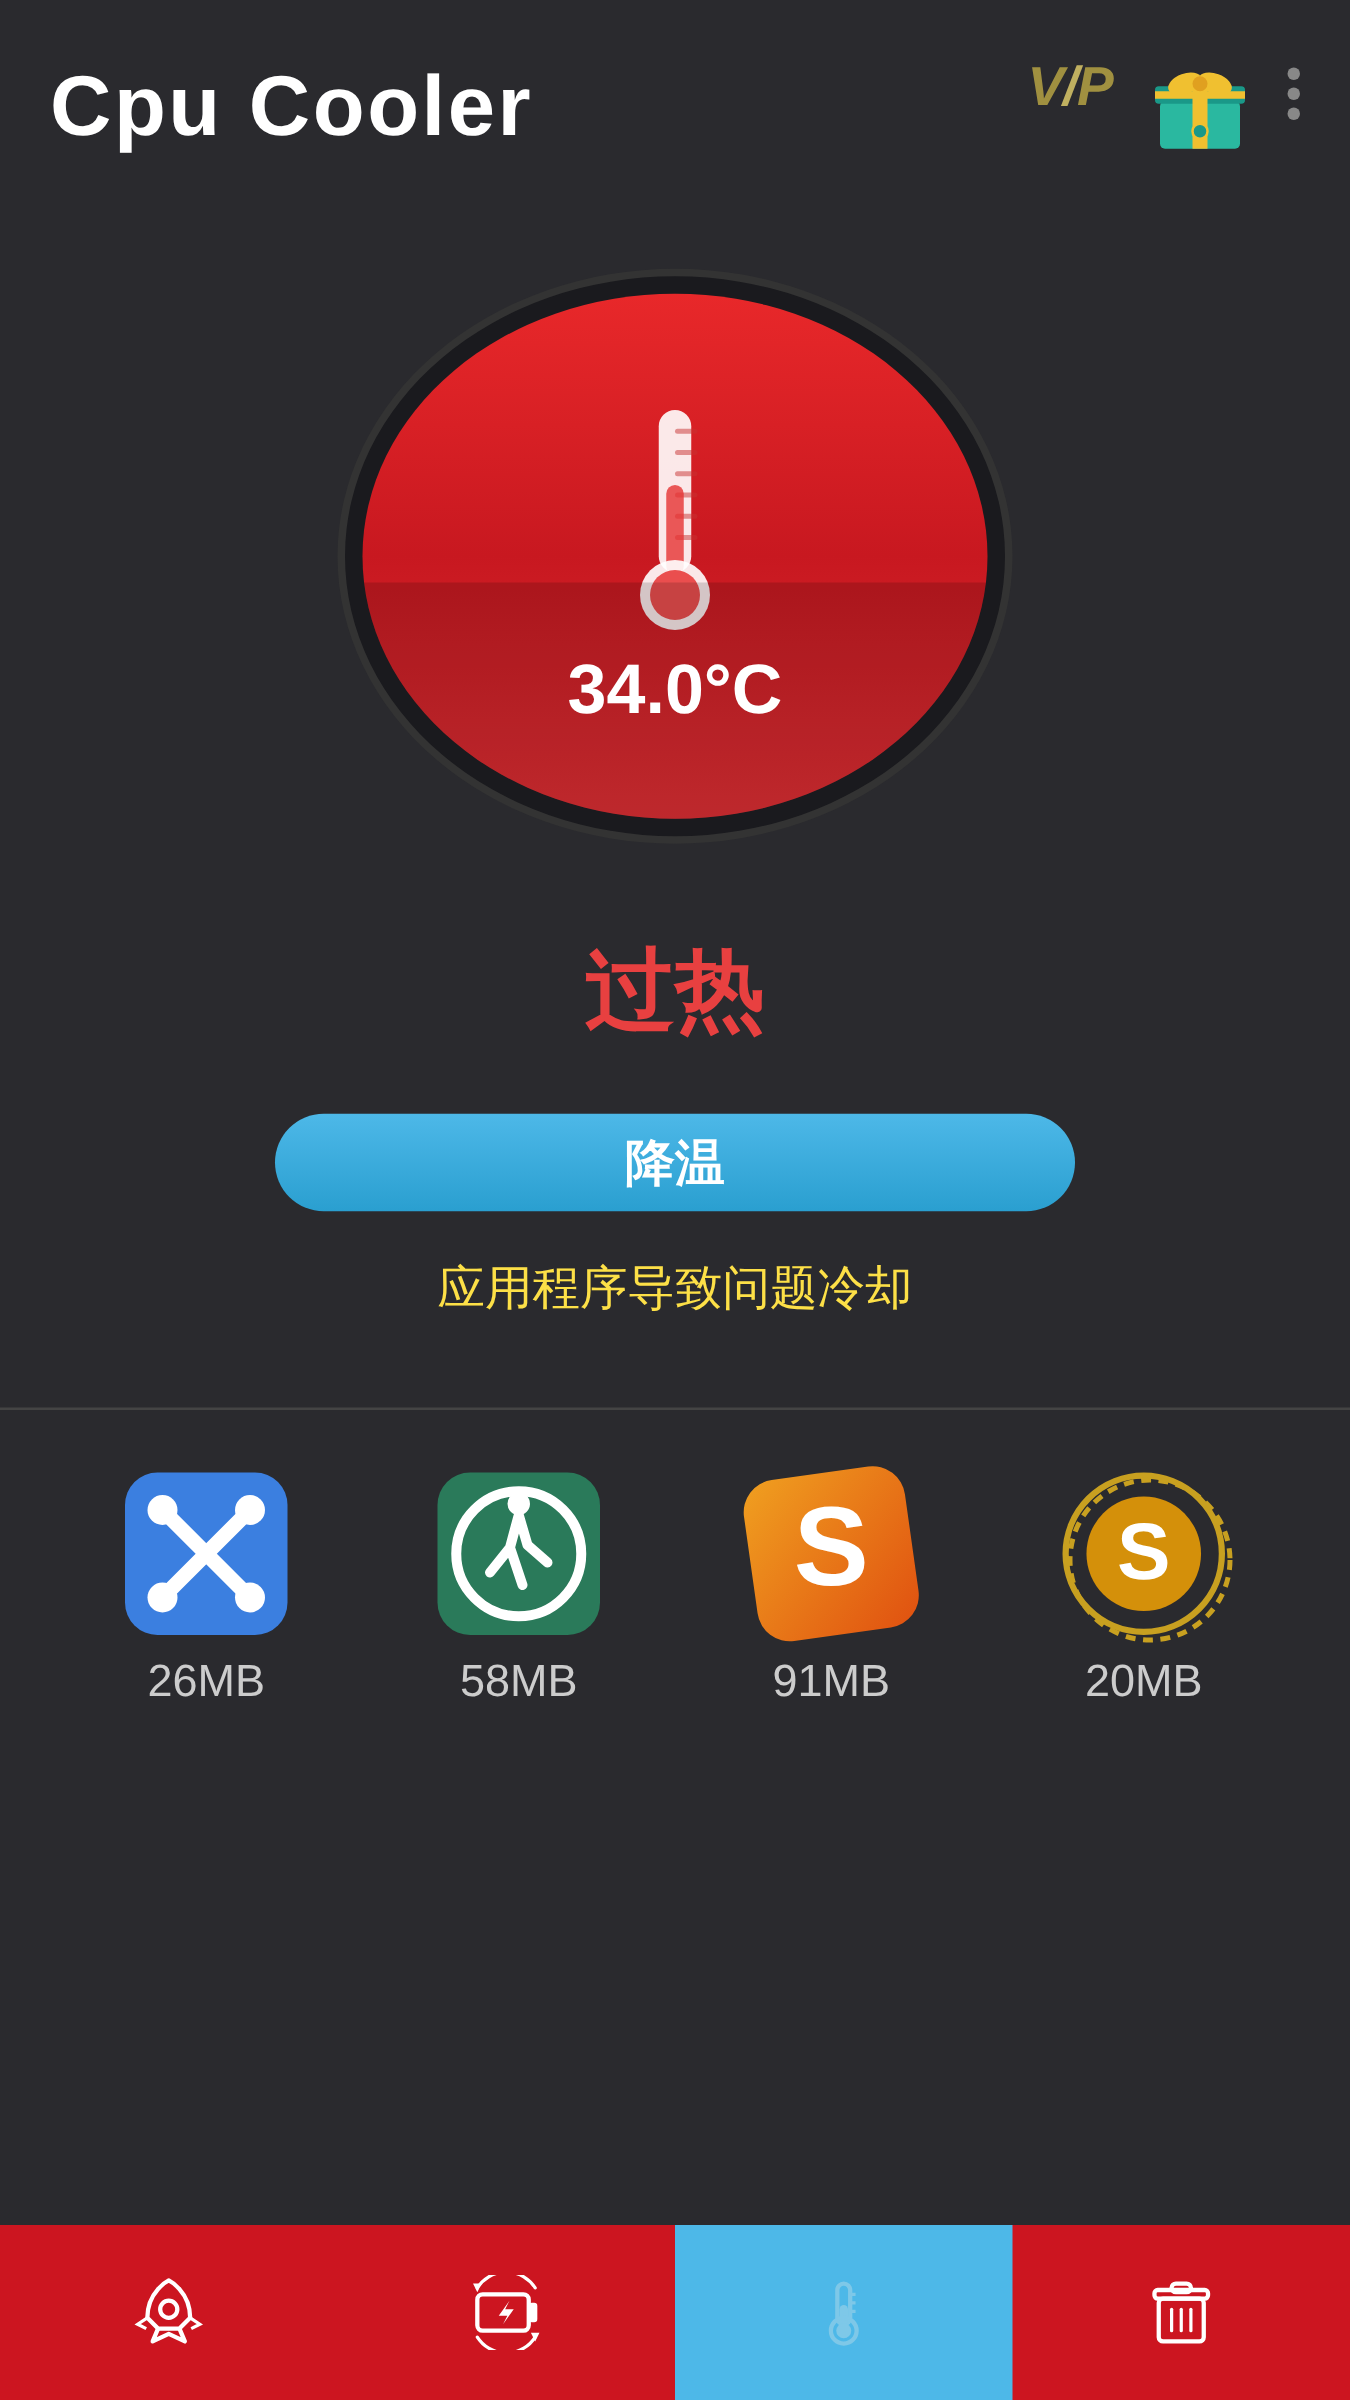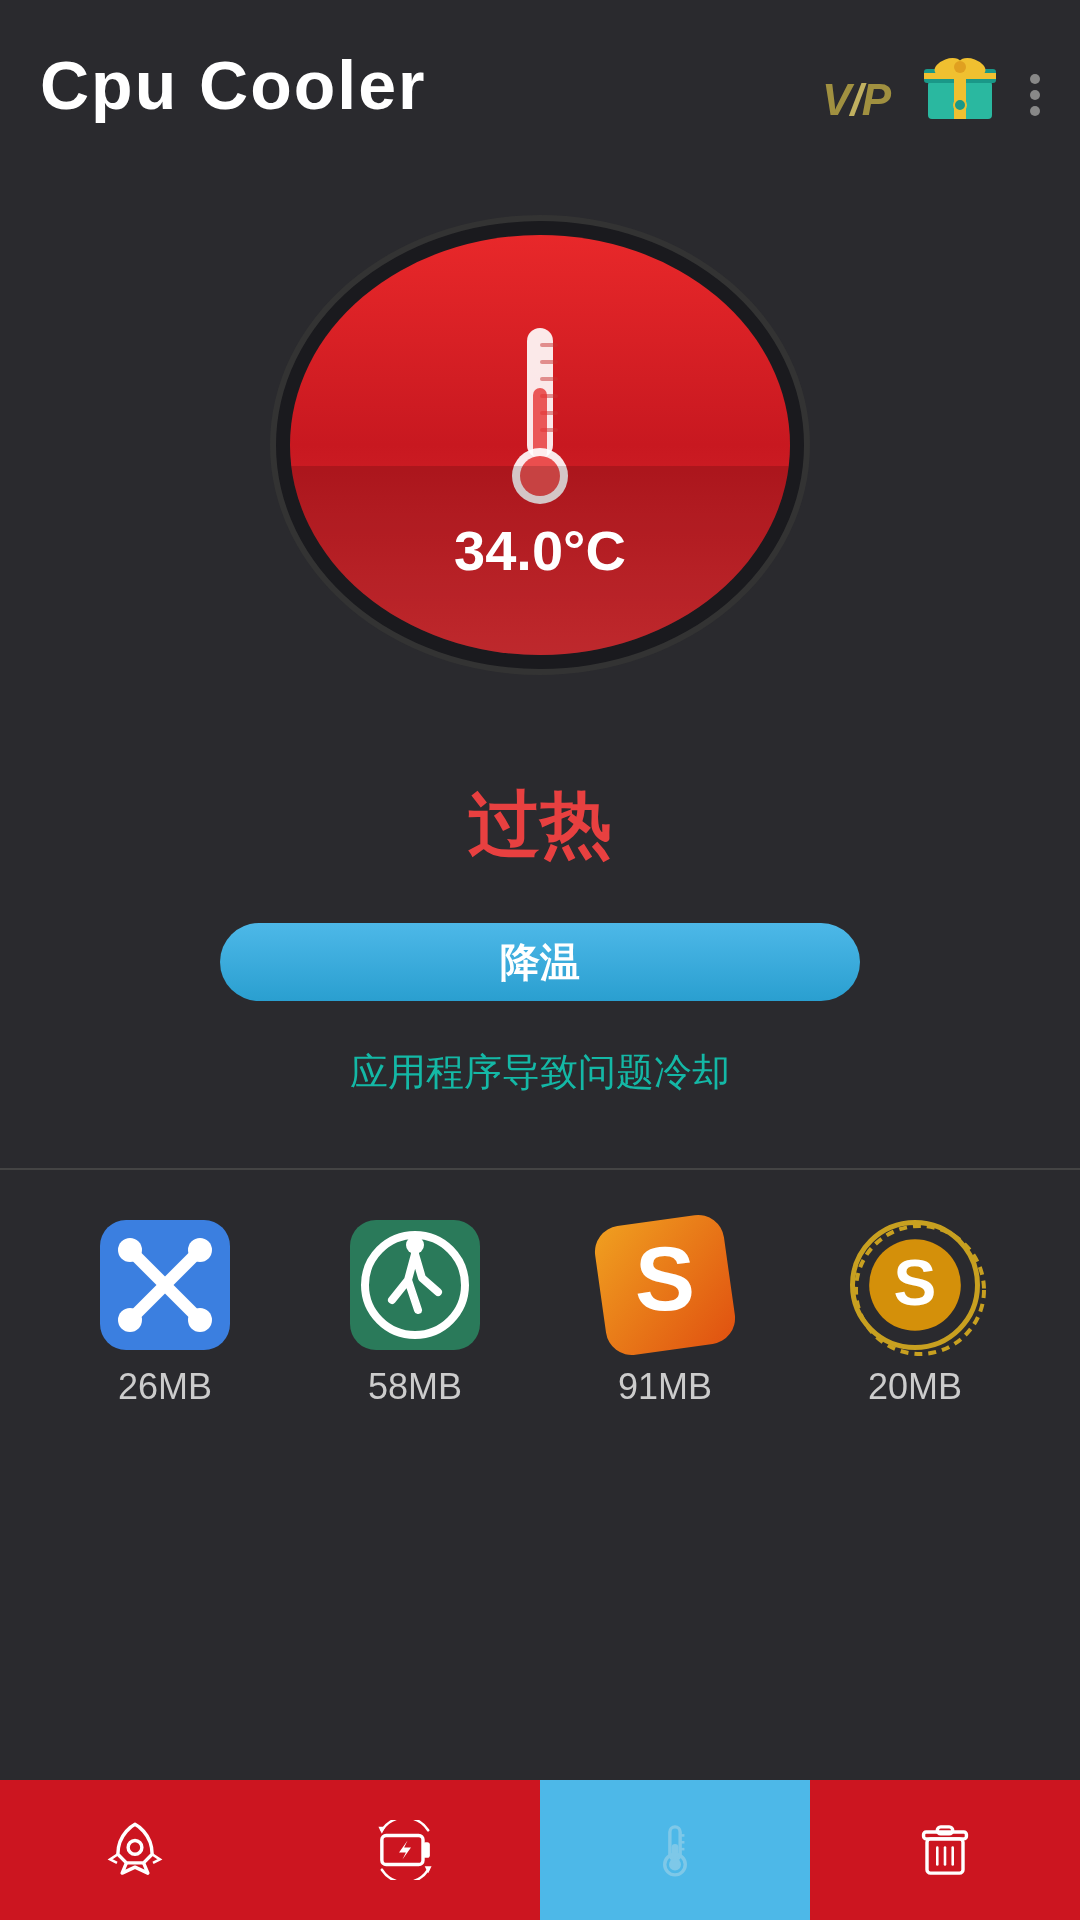--- a/index.html
+++ b/index.html
@@ -25,21 +25,21 @@
 
     .header-title {
       font-size: 68px;
       font-weight: 900;
       color: #ffffff;
       letter-spacing: 2px;
     }
 
     .header-right {
       display: flex;
-      align-items: flex-end;
+      align-items: flex-start;
       gap: 30px;
     }
 
     .gift-icon-container {
       width: 80px;
       height: 80px;
       display: flex;
       align-items: center;
       justify-content: center;
     }
@@ -112,21 +112,21 @@
       color: #ffffff;
       z-index: 2;
       margin-top: -10px;
     }
 
     
     .status-text {
       font-size: 72px;
       font-weight: 700;
       color: #e84040;
-      margin-top: 92px;
+      margin-top: 60px;
       text-align: right;
     }
 
     
     .cool-button {
       width: 640px;
       height: 78px;
       background: linear-gradient(180deg, #4db8e8 0%, #2a9fd0 100%);
       border: none;
       border-radius: 55px;
@@ -136,22 +136,22 @@
       cursor: pointer;
       margin-top: 50px;
       display: flex;
       align-items: center;
       justify-content: center;
     }
 
     
     .sub-status {
       font-size: 38px;
-      color: #14b8a6;
-      margin-top: 46px;
+      color: #fde047;
+      margin-top: 36px;
     }
 
     
     .divider {
       width: 100%;
       height: 2px;
       background: #444;
       margin-top: 70px;
     }
 

